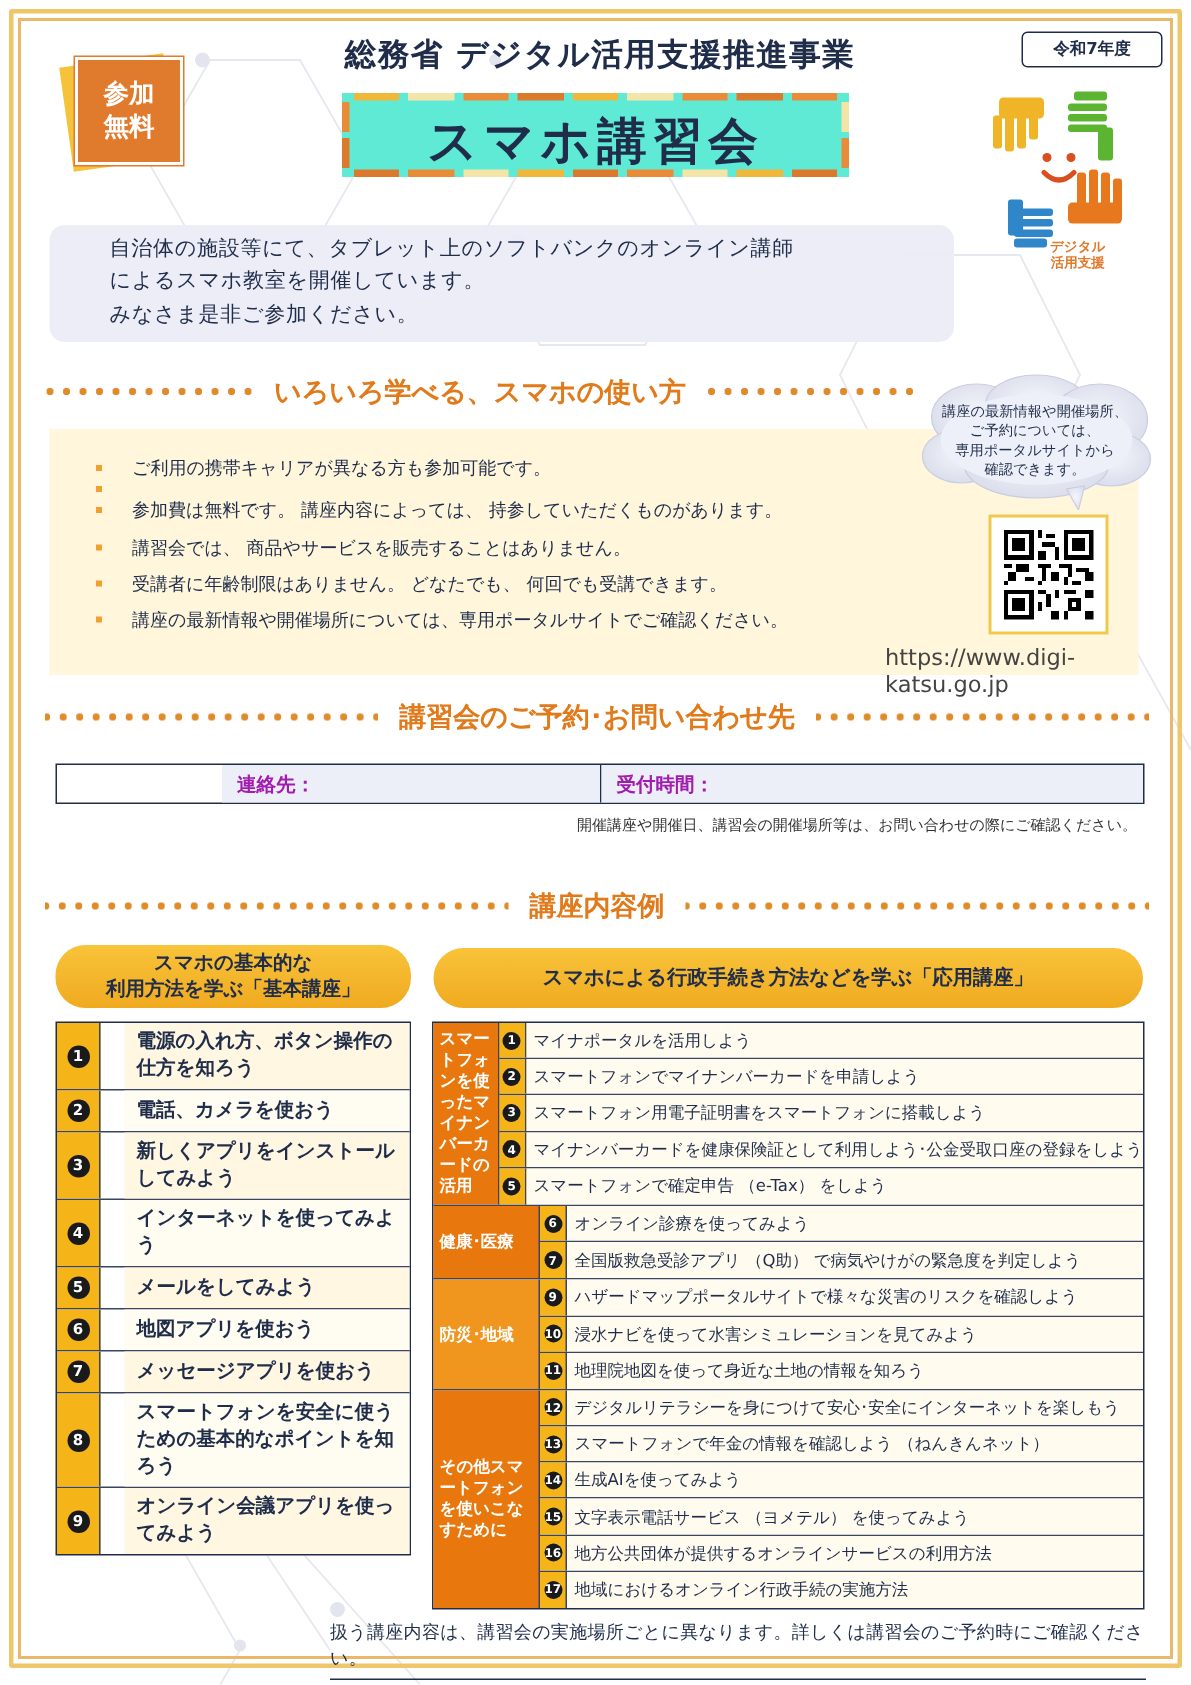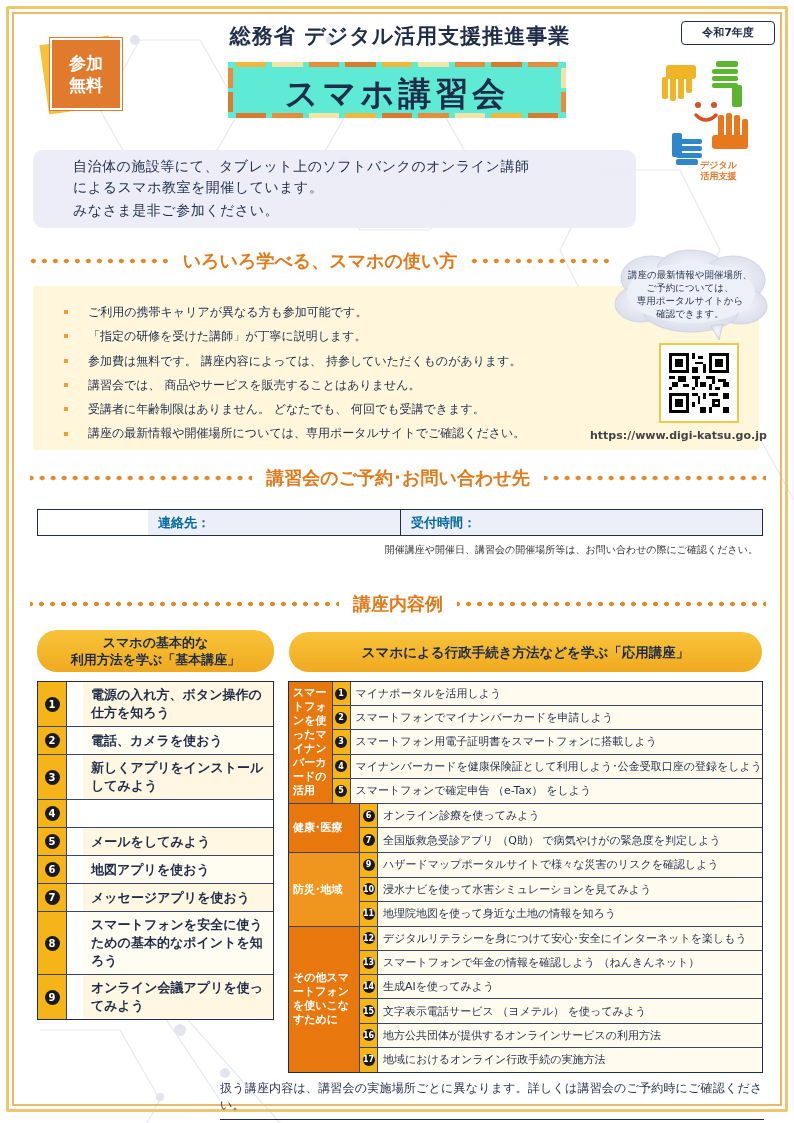--- a/index.html
+++ b/index.html
@@ -42,26 +42,26 @@
 
   
   .learn-box { position: absolute; left: 33px; top: 286px; width: 726px; height: 164px; background: #fff6dc; }
   .learn-list { position: absolute; left: 56px; top: 300px; list-style: none; font-size: 12px; line-height: 24.3px; color: #1f2d4a; text-align: right; }
   .learn-list li { display: flex; align-items: center; }
   .learn-list .bullet { display: inline-block; width: 4px; height: 4px; background: #f0a030; margin-right: 20px; margin-left: 8px; }
 
   .cloud { position: absolute; left: 611px; top: 248px; width: 160px; height: 92px; }
   .cloud-text { position: absolute; left: 612px; top: 268px; width: 156px; text-align: center; font-size: 9.5px; line-height: 13px; color: #1f2d4a; }
   .qr-box { position: absolute; left: 659px; top: 343px; width: 80px; height: 80px; background: #fff; border: 2px solid #f0c84a; padding: 8px; }
-  .qr-url { position: absolute; left: 590px; top: 429px; font-size: 11px; color: #444; font-weight: bold; }
+  .qr-url { position: absolute; left: 590px; top: 429px; font-size: 15px; color: #444; }
 
   
   .contact-table { position: absolute; left: 37px; top: 509px; width: 726px; height: 27px; display: flex; border: 1px solid #1f2d4a; }
   .contact-label { width: 110px; background: #0b2463; color: #fff; font-weight: bold; font-size: 13px; display: flex; align-items: center; justify-content: center; margin-top: 36px; }
-  .contact-cell { background: #eceef8; font-size: 13px; font-weight: bold; color: #0369a1; display: flex; align-items: center; padding-left: 10px; }
+  .contact-cell { background: #eceef8; font-size: 13px; font-weight: bold; color: #a21caf; display: flex; align-items: center; padding-left: 10px; }
   .contact-cell.c1 { width: 253px; border-right: 1px solid #1f2d4a; }
   .contact-cell.c2 { flex: 1; }
   .contact-note { position: absolute; right: 36px; top: 543px; font-size: 10px; color: #333; }
 
   
   .pill { position: absolute; background: linear-gradient(#f8c33a, #f0aa20); border-radius: 20px; color: #1f2d4a; font-weight: bold; font-size: 13px; text-align: center; display: flex; align-items: center; justify-content: center; line-height: 17px; }
   .pill.basic { left: 37px; top: 630px; width: 237px; height: 42px; }
   .pill.adv { left: 289px; top: 632px; width: 473px; height: 40px; font-size: 13.5px; }
 
   .basic-table { position: absolute; left: 37px; top: 681px; width: 237px; border: 1px solid #1f2d4a; background: #fff; }
@@ -216,21 +216,20 @@
   </div>
 
   <div class="learn-box"></div>
   <ul class="learn-list">
     <li>
         <span class="bullet"></span>
         <span>ご利用の携帯キャリアが異なる方も参加可能です。</span>
       </li>
     <li>
         <span class="bullet"></span>
-        <span>「指定の研修を受けた講師」が丁寧に説明します。</span>
       </li>
     <li>
         <span class="bullet"></span>
         <span>参加費は無料です。 講座内容によっては、 持参していただくものがあります。</span>
       </li>
     <li>
         <span class="bullet"></span>
         <span>講習会では、 商品やサービスを販売することはありません。</span>
       </li>
     <li>
@@ -361,20 +360,21 @@
       <div class="basic-row" style="min-height: 44px;">
         <div class="basic-num">
           <span class="num-circle">3</span>
         </div>
         <div class="basic-text">新しくアプリをインストールしてみよう</div>
       </div>
       <div class="basic-row" style="min-height: 28px;">
         <div class="basic-num">
           <span class="num-circle">4</span>
         </div>
+        <div class="basic-text">インターネットを使ってみよう</div>
       </div>
       <div class="basic-row" style="min-height: 28px;">
         <div class="basic-num">
           <span class="num-circle">5</span>
         </div>
         <div class="basic-text">メールをしてみよう</div>
       </div>
       <div class="basic-row" style="min-height: 28px;">
         <div class="basic-num">
           <span class="num-circle">6</span>

